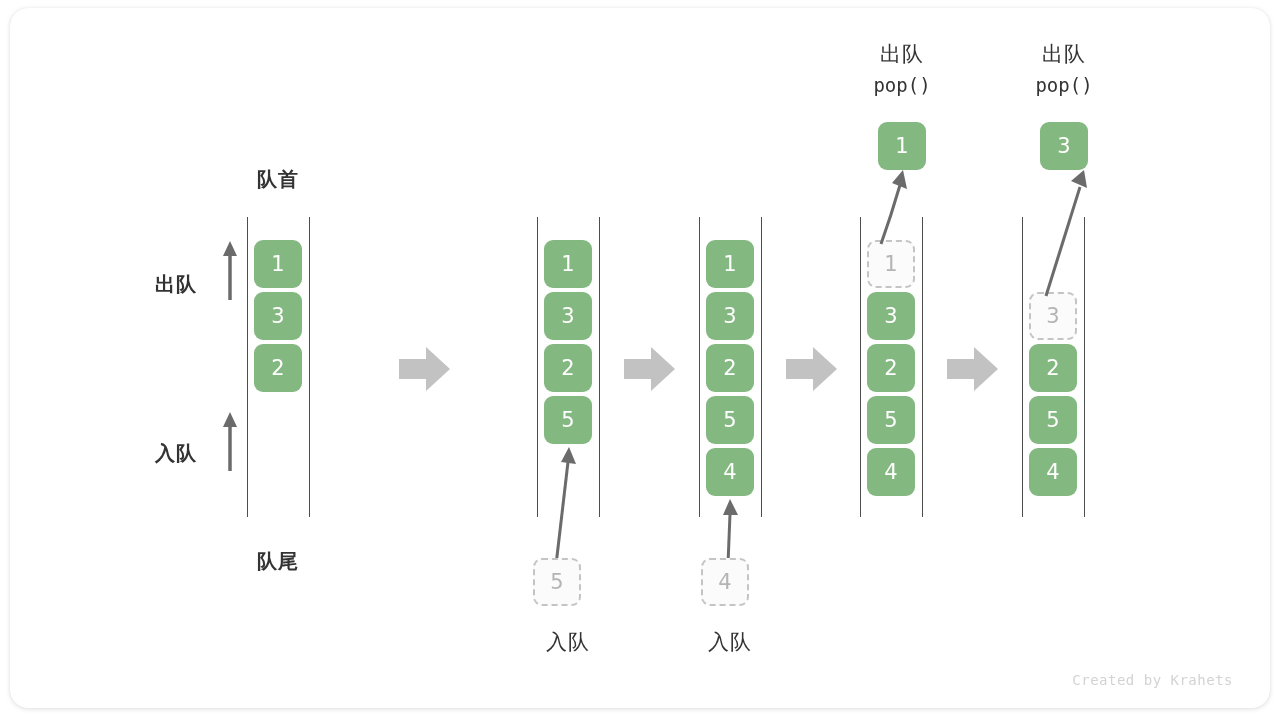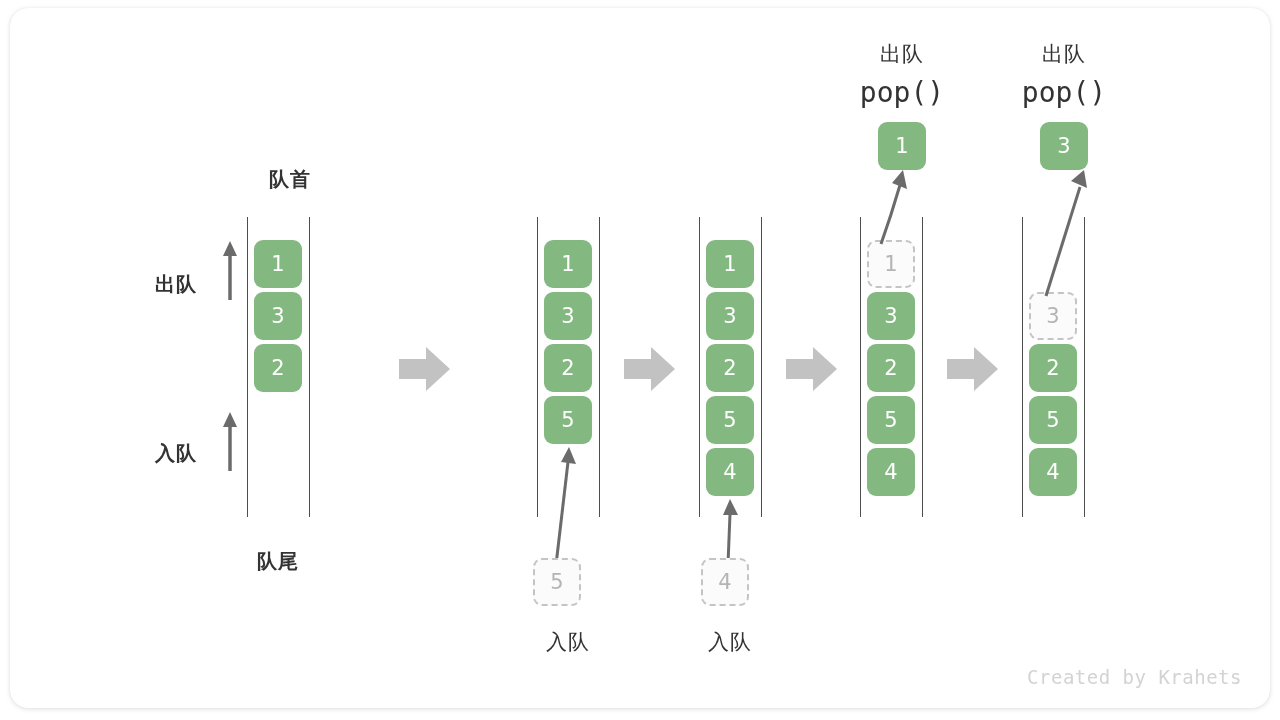--- a/index.html
+++ b/index.html
@@ -68,21 +68,21 @@
   }
   .op-label .cn {
     font-family: "DejaVu Sans", sans-serif;
     font-size: 21px;
     color: #333333;
     display: block;
     letter-spacing: 1px;
   }
   .op-label .code {
     font-family: "DejaVu Sans Mono", monospace;
-    font-size: 28px;
+    font-size: 19px;
     color: #333333;
     display: block;
     letter-spacing: 0px;
   }
   .op-label .code .num { color: #4e9a51; font-weight: bold; }
 
   
   .rail {
     width: 1px;
     background: #4d4d4d;
@@ -105,37 +105,37 @@
     color: #ffffff;
   }
   .cell.ghost {
     background: #fbfbfb;
     color: #b4b4b4;
     border: 2px dashed #c4c4c4;
   }
 
   
   #credit {
-    right: 28px;
+    right: 37px;
     bottom: 20px;
     font-family: "DejaVu Sans Mono", monospace;
-    font-size: 19px;
+    font-size: 14px;
     color: #d3d3d3;
     letter-spacing: 0.5px;
     white-space: nowrap;
   }
   svg { overflow: visible; }
 </style>
 </head>
 <body>
 
 <div id="canvas">
 
 
-  <div class="abs cn-bold" style="left:250px; top:158px; width:60px; text-align:center;">队首</div>
+  <div class="abs cn-bold" style="left:238px; top:158px; width:60px; text-align:center;">队首</div>
 
   <div class="abs cn-bold" style="left:238px; top:540px; width:60px; text-align:center;">队尾</div>
 
   <div class="abs cn-bold" style="left:145px; top:263px;">出队</div>
 
   <div class="abs cn-bold" style="left:145px; top:432px;">入队</div>
 
   <svg class="abs" style="left:205px; top:232px;" width="30" height="62">
     <line x1="15" y1="60" x2="15" y2="12" stroke="#6b6b6b" stroke-width="3.5"></line>
     <polygon points="15,1 8,16 22,16" fill="#6b6b6b"></polygon>

